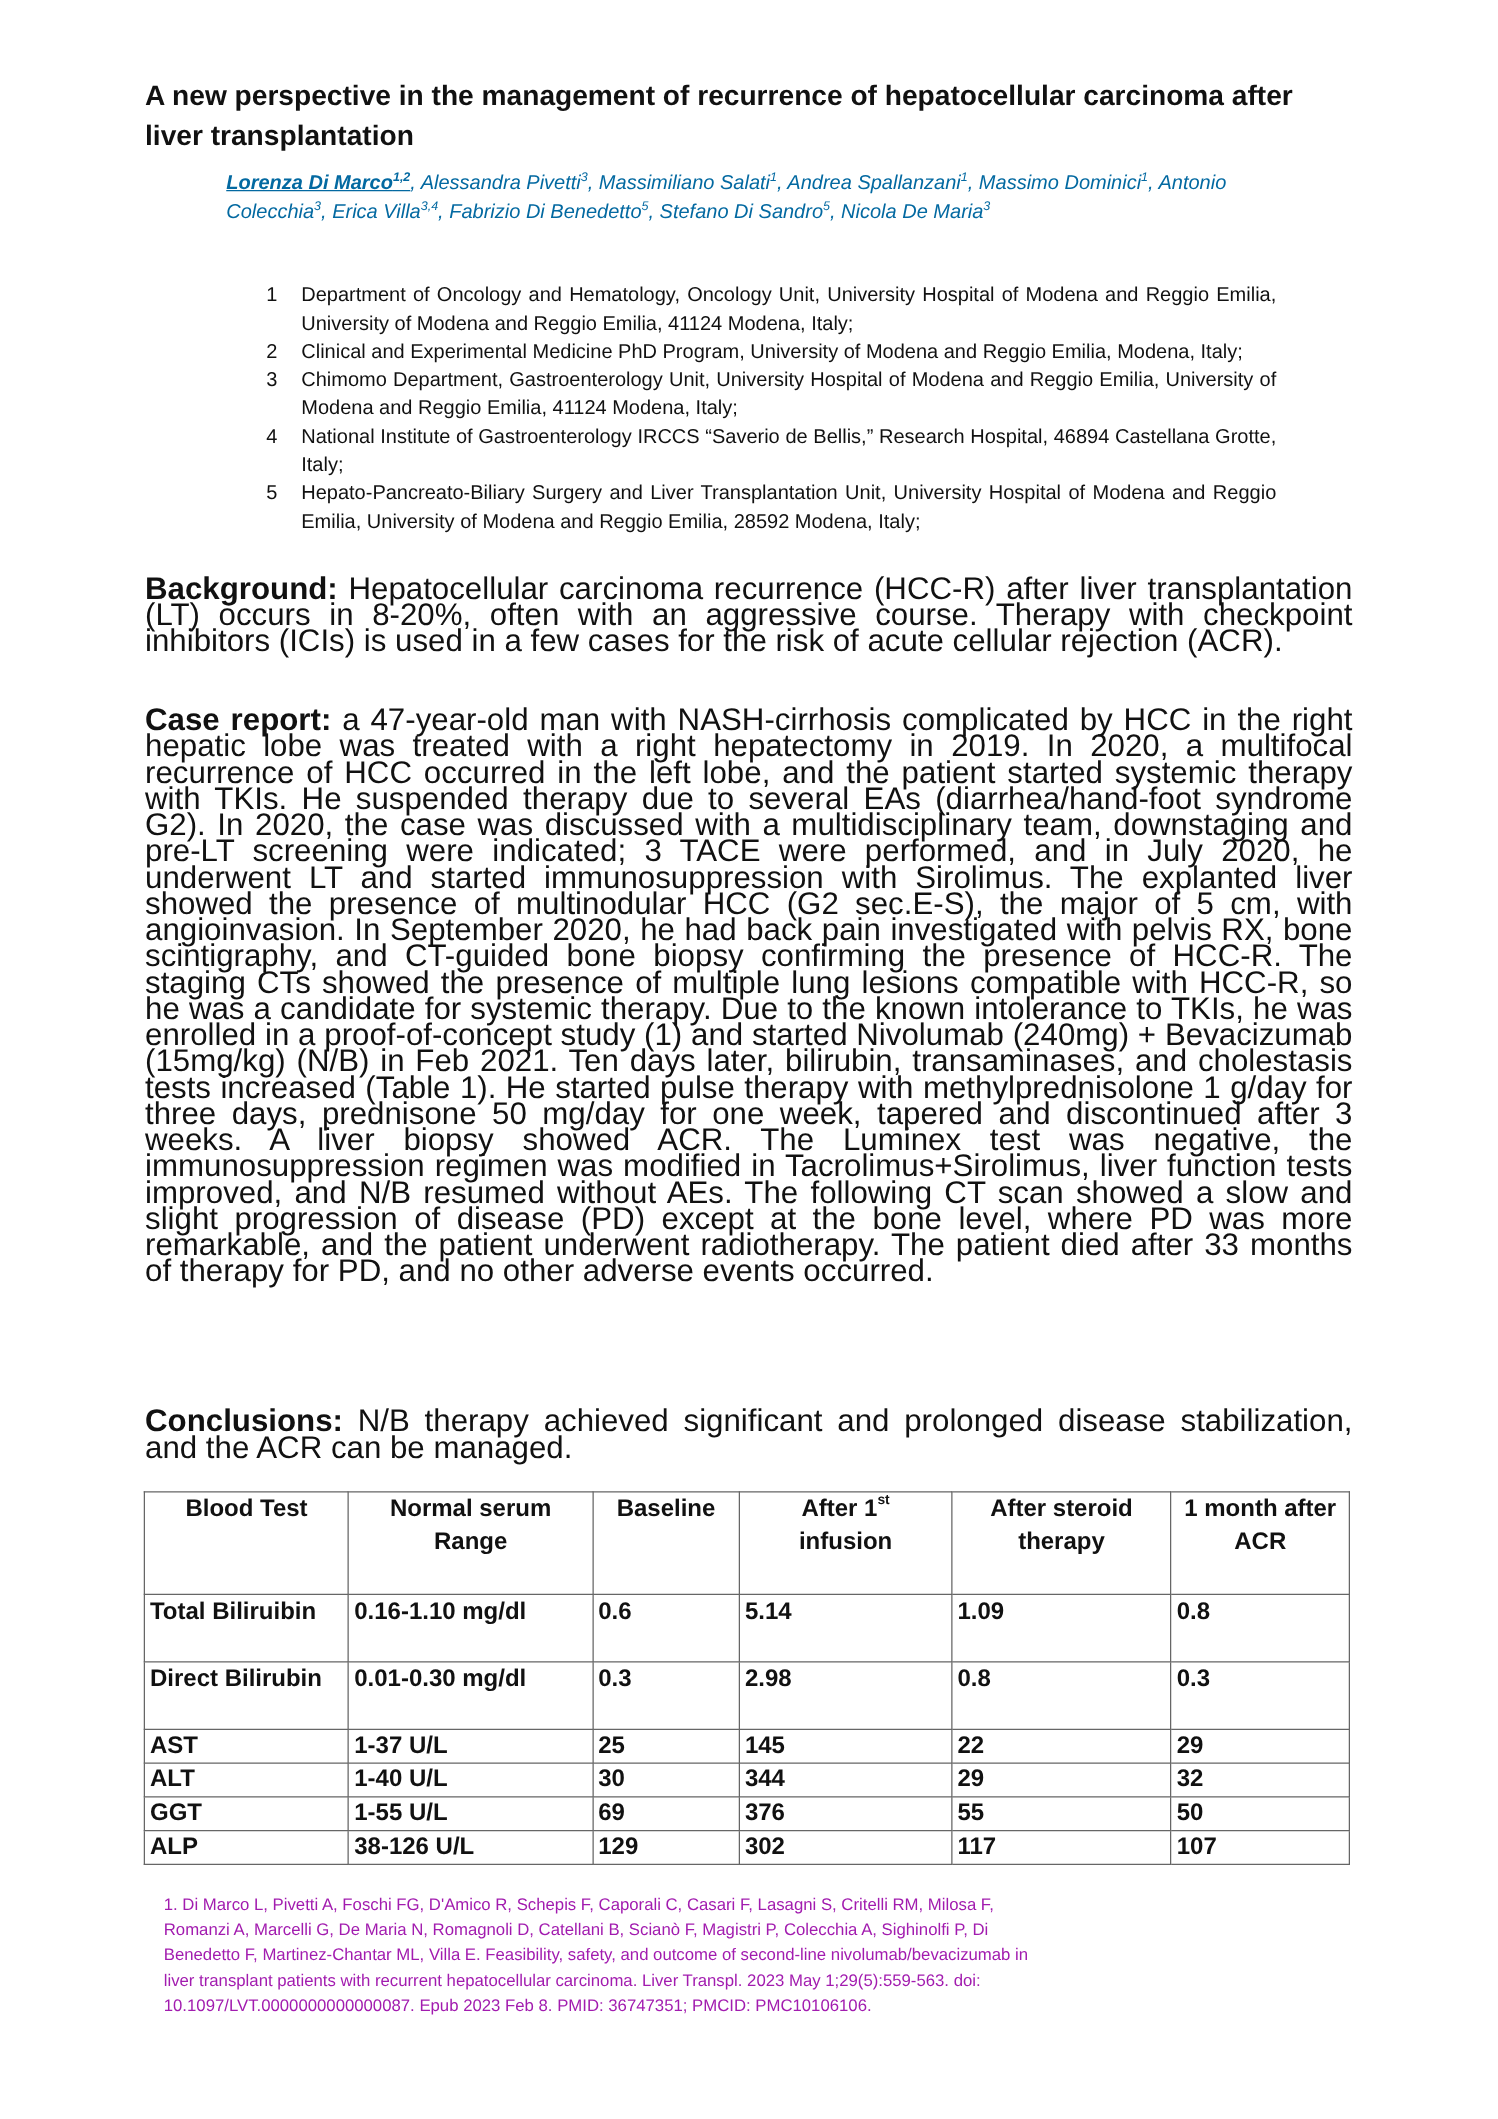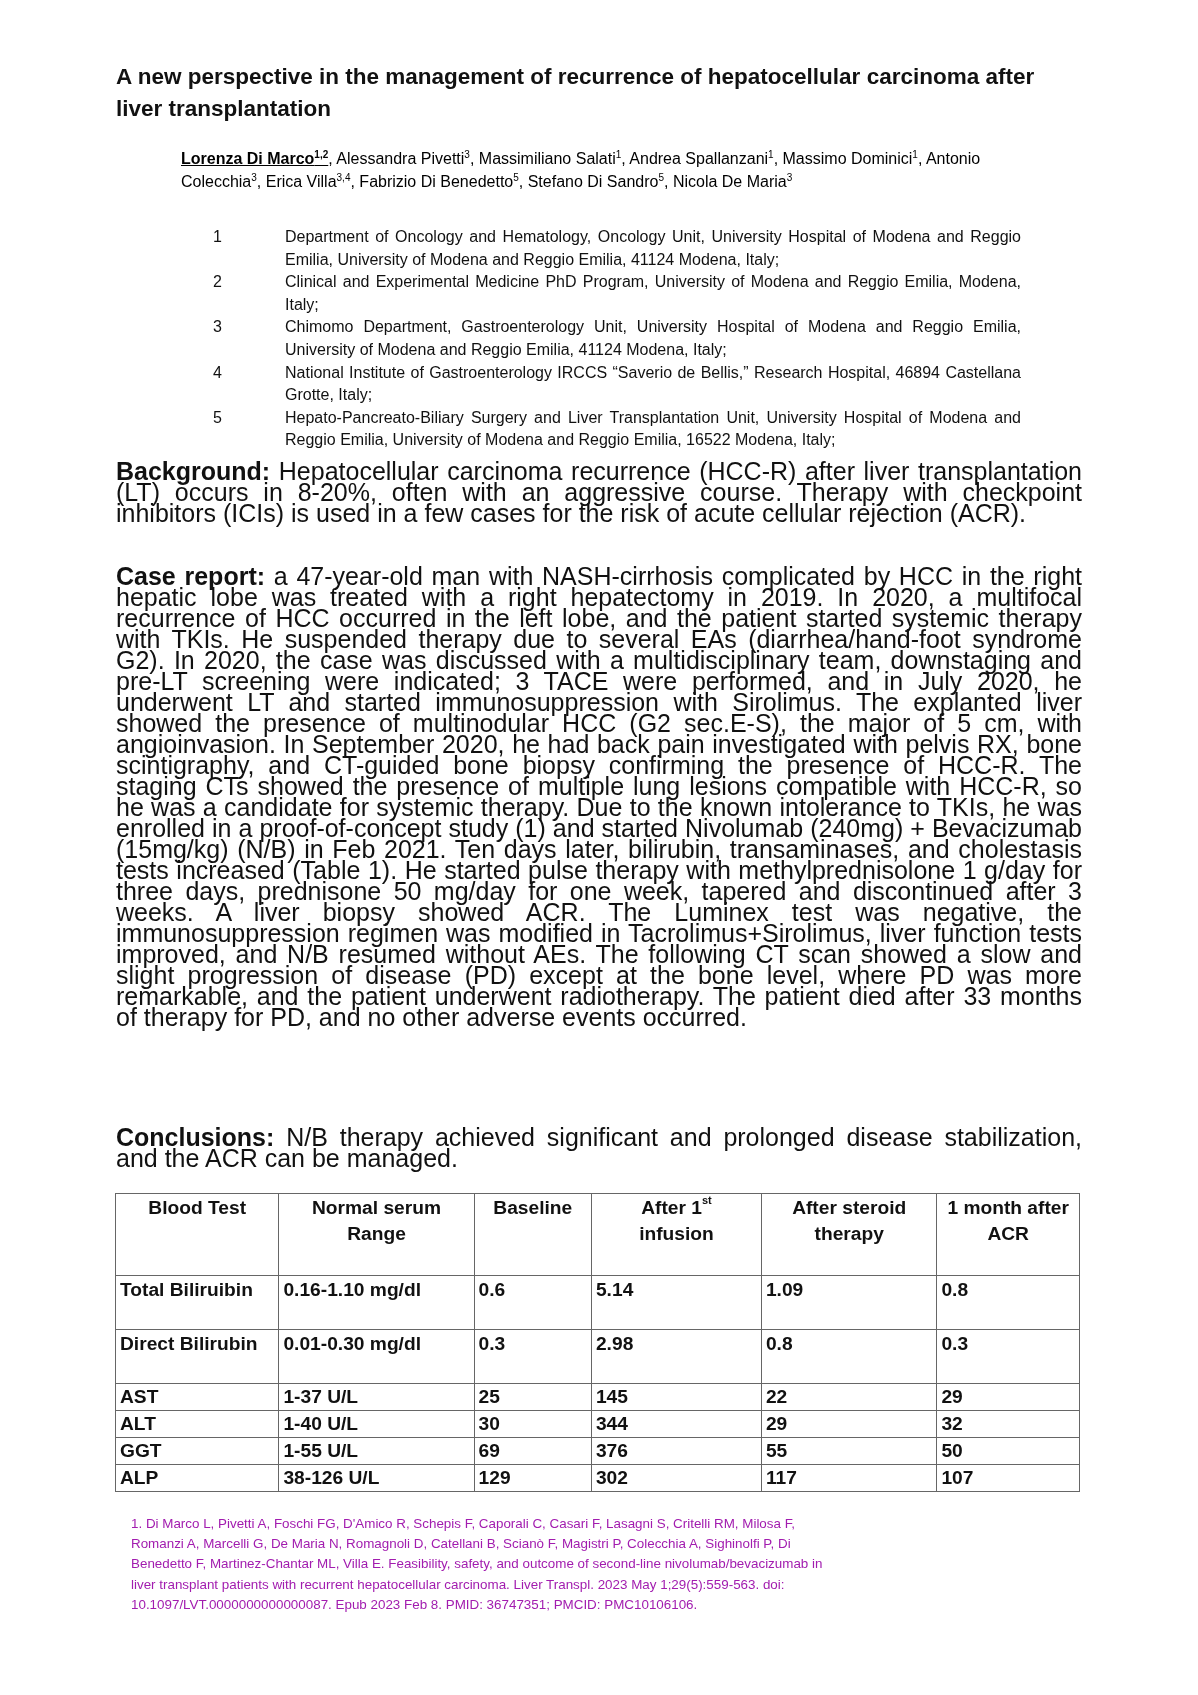--- a/index.html
+++ b/index.html
@@ -1,25 +1,25 @@
 <!DOCTYPE html>
 <html><head>
 <meta charset="utf-8">
 <style>
   html, body { margin: 0; padding: 0; background: #ffffff; }
   body { width: 1198px; height: 1695px; position: relative; overflow: hidden; color: #111; font-family: "Liberation Sans", sans-serif; }
   .page { position: absolute; left: 0; top: 0; width: 1162px; height: 1695px; }
   .title { position: absolute; left: 116px; top: 61px; width: 960px; font-size: 22.5px; font-weight: bold; line-height: 32px; color: #111; }
-  .authors { position: absolute; left: 181px; top: 148px; width: 860px; font-size: 16px; line-height: 22.5px; color: #000000; }
+  .authors { position: absolute; left: 181px; top: 136px; width: 860px; font-size: 16px; line-height: 22.5px; color: #0369a1; font-style: italic; }
   .authors .lead { font-weight: bold; text-decoration: underline; }
   .authors sup { font-size: 10px; line-height: 0; }
   .affils { position: absolute; left: 181px; top: 226px; width: 840px; font-size: 16px; line-height: 22.6px; }
   .affil { display: flex; }
   .affil .num { width: 60px; flex: 0 0 60px; padding-left: 32px; box-sizing: border-box; }
-  .affil .txt { flex: 1; text-align: justify; margin-left: 44px; }
+  .affil .txt { flex: 1; text-align: justify; }
   .section { position: absolute; left: 116px; width: 966px; font-size: 25px; line-height: 21px; text-align: justify; }
   .section b { font-weight: bold; }
   #bg { top: 461px; }
   #case { top: 566px; }
   #concl { top: 1127px; }
   table.blood { position: absolute; left: 115px; top: 1193px; width: 965px; border-collapse: collapse; font-size: 19.2px; font-weight: bold; line-height: 26px; }
   table.blood th, table.blood td { border: 1.5px solid #666; vertical-align: top; padding: 1px 4px 0 4px; }
   table.blood th { font-weight: bold; }
   table.blood th sup { font-size: 11px; vertical-align: top; line-height: 1; }
   table.blood tr.hdr th { height: 80px; }
@@ -50,21 +50,21 @@
     <div class="affil">
         <span class="num">3</span>
         <span class="txt">Chimomo Department, Gastroenterology Unit, University Hospital of Modena and Reggio Emilia, University of Modena and Reggio Emilia, 41124 Modena, Italy;</span>
       </div>
     <div class="affil">
         <span class="num">4</span>
         <span class="txt">National Institute of Gastroenterology IRCCS “Saverio de Bellis,” Research Hospital, 46894 Castellana Grotte, Italy;</span>
       </div>
     <div class="affil">
         <span class="num">5</span>
-        <span class="txt">Hepato-Pancreato-Biliary Surgery and Liver Transplantation Unit, University Hospital of Modena and Reggio Emilia, University of Modena and Reggio Emilia, 16522 Modena, Italy;</span>
+        <span class="txt">Hepato-Pancreato-Biliary Surgery and Liver Transplantation Unit, University Hospital of Modena and Reggio Emilia, University of Modena and Reggio Emilia, 28592 Modena, Italy;</span>
       </div>
   </div>
 
   <div class="section" id="bg"><b>Background:</b><span> Hepatocellular carcinoma recurrence (HCC-R) after liver transplantation (LT) occurs in 8-20%, often with an aggressive course. Therapy with checkpoint inhibitors (ICIs) is used in a few cases for the risk of acute cellular rejection (ACR).</span></div>
 
   <div class="section" id="case"><b>Case report:</b><span> a 47-year-old man with NASH-cirrhosis complicated by HCC in the right hepatic lobe was treated with a right hepatectomy in 2019. In 2020, a multifocal recurrence of HCC occurred in the left lobe, and the patient started systemic therapy with TKIs. He suspended therapy due to several EAs (diarrhea/hand-foot syndrome G2). In 2020, the case was discussed with a multidisciplinary team, downstaging and pre-LT screening were indicated; 3 TACE were performed, and in July 2020, he underwent LT and started immunosuppression with Sirolimus. The explanted liver showed the presence of multinodular HCC (G2 sec.E-S), the major of 5 cm, with angioinvasion. In September 2020, he had back pain investigated with pelvis RX, bone scintigraphy, and CT-guided bone biopsy confirming the presence of HCC-R. The staging CTs showed the presence of multiple lung lesions compatible with HCC-R, so he was a candidate for systemic therapy. Due to the known intolerance to TKIs, he was enrolled in a proof-of-concept study (1) and started Nivolumab (240mg) + Bevacizumab (15mg/kg) (N/B) in Feb 2021. Ten days later, bilirubin, transaminases, and cholestasis tests increased (Table 1). He started pulse therapy with methylprednisolone 1 g/day for three days, prednisone 50 mg/day for one week, tapered and discontinued after 3 weeks. A liver biopsy showed ACR. The Luminex test was negative, the immunosuppression regimen was modified in Tacrolimus+Sirolimus, liver function tests improved, and N/B resumed without AEs. The following CT scan showed a slow and slight progression of disease (PD) except at the bone level, where PD was more remarkable, and the patient underwent radiotherapy. The patient died after 33 months of therapy for PD, and no other adverse events occurred.</span></div>
 
   <div class="section" id="concl"><b>Conclusions:</b><span> N/B therapy achieved significant and prolonged disease stabilization, and the ACR can be managed.</span></div>
 
   <table class="blood">

